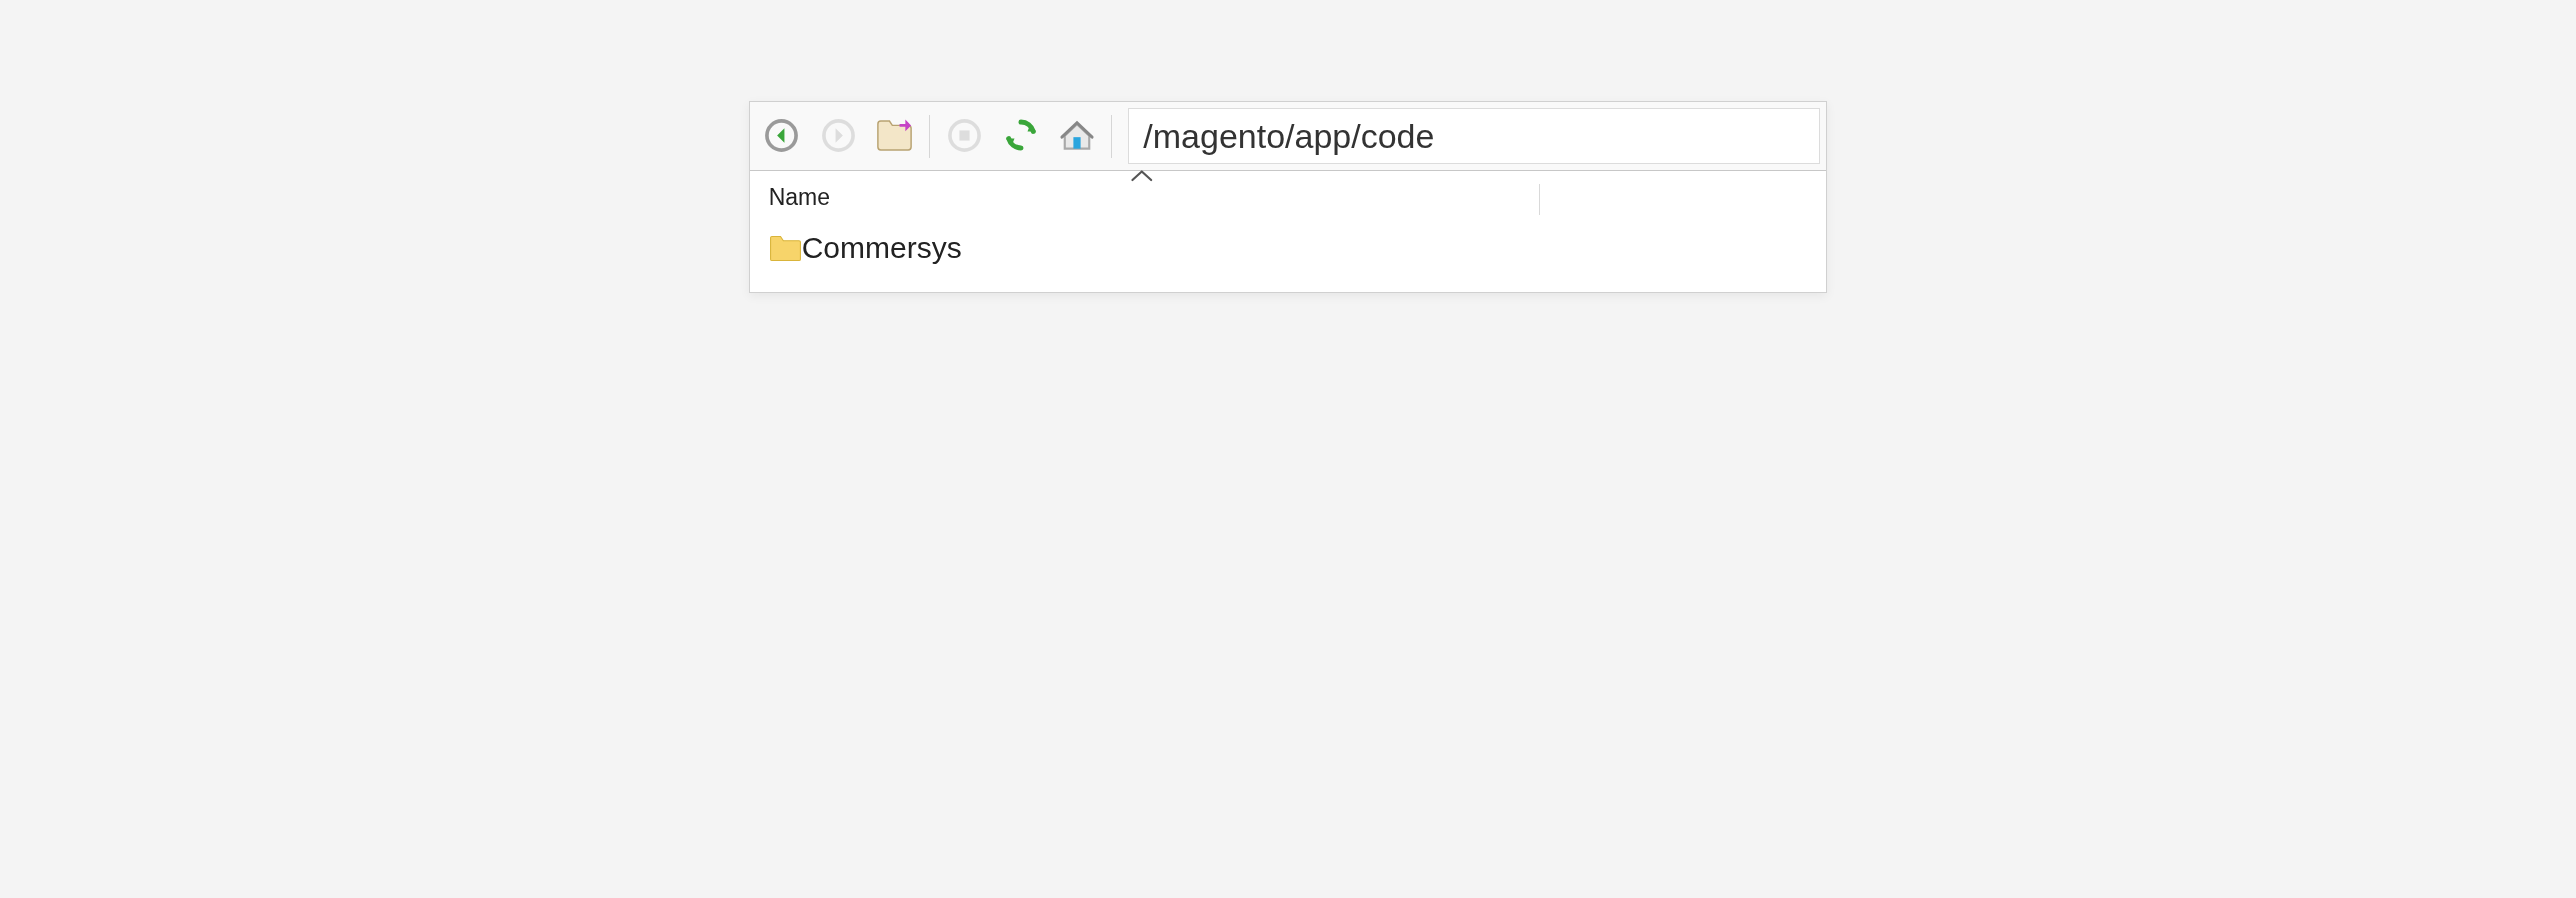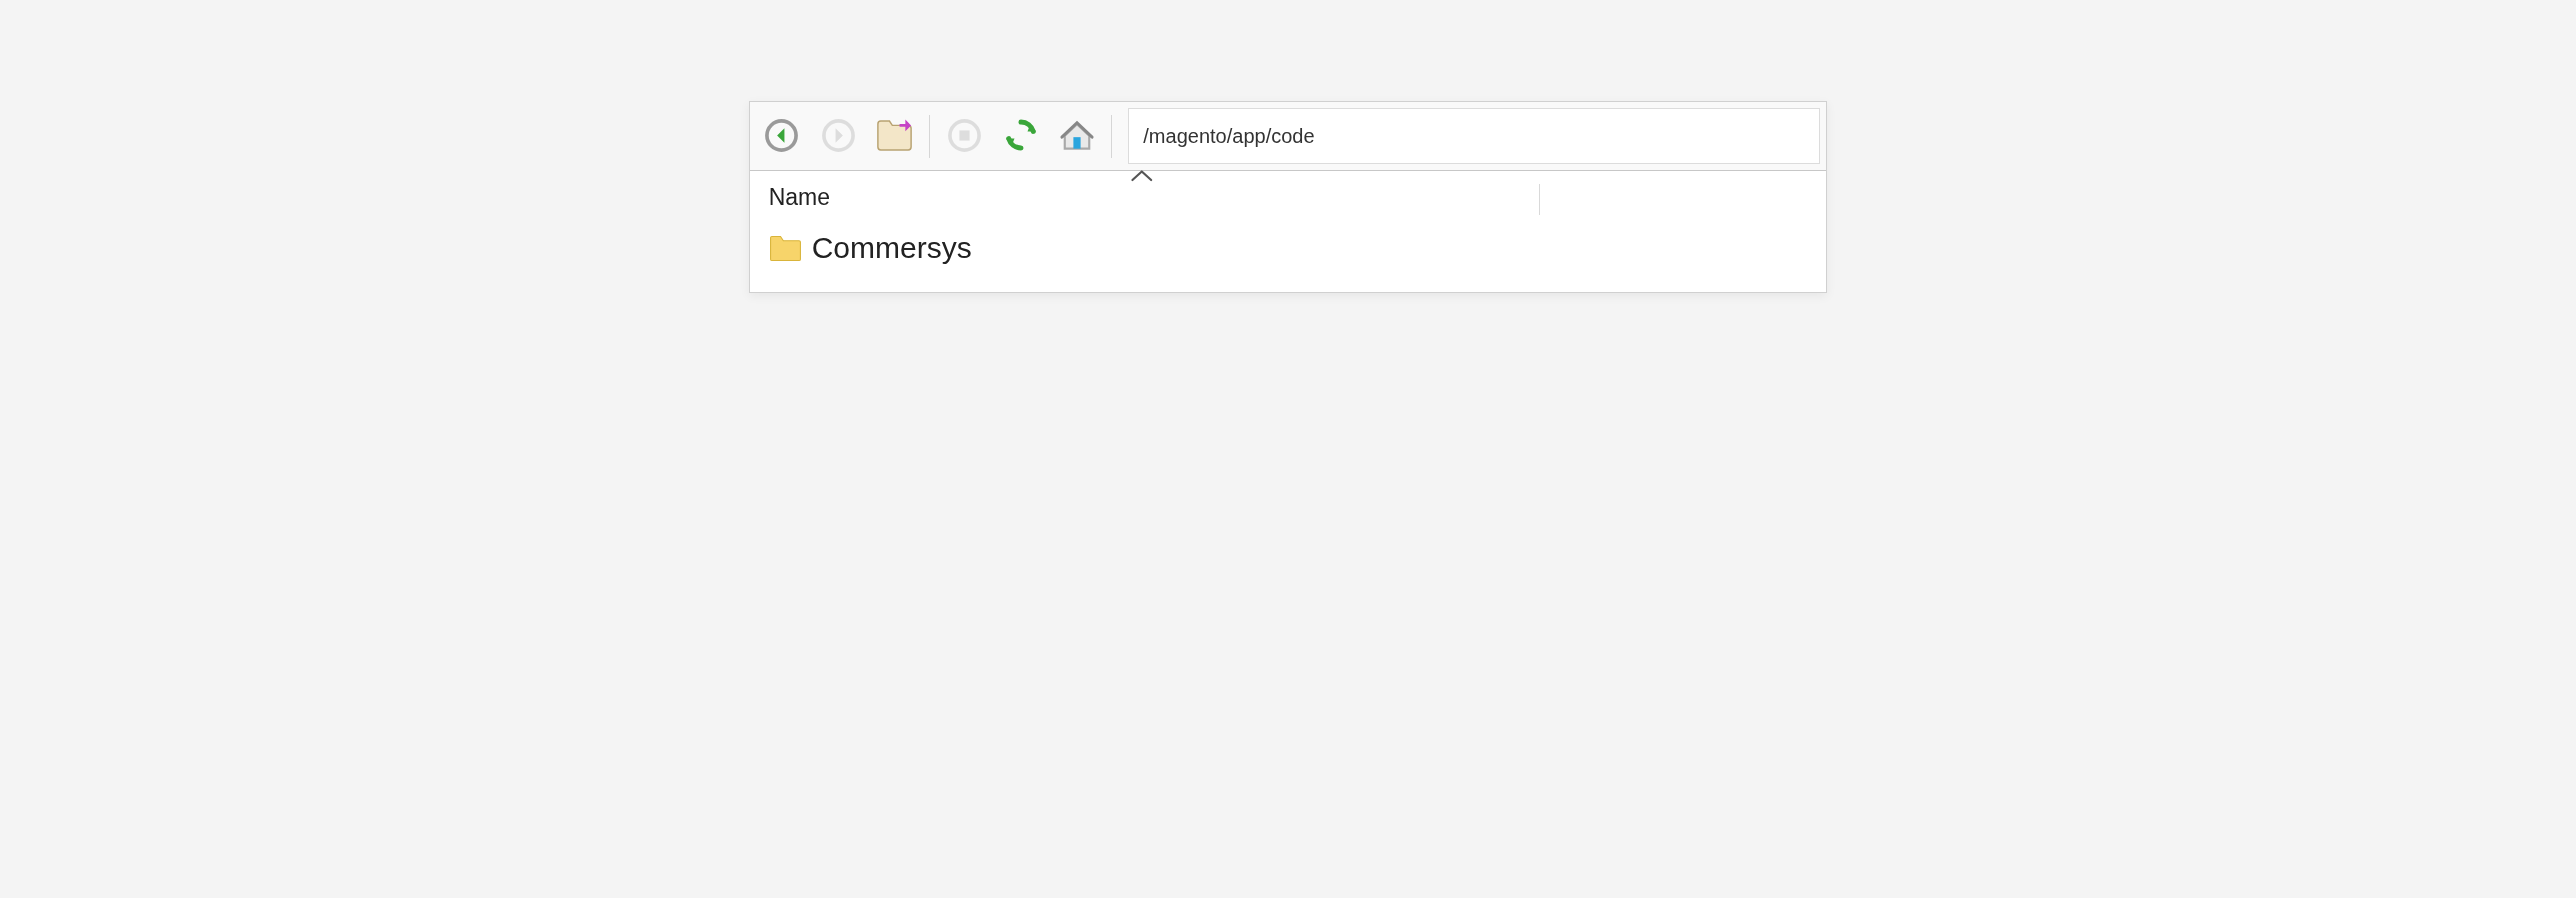--- a/index.html
+++ b/index.html
@@ -40,21 +40,21 @@
     width: 0.7px;
     height: 43px;
     background: #d6d6d6;
     margin: 0 4.3px;
   }
   .path-input {
     flex: 1;
     height: 56px;
     background: #fff;
     border: 0.7px solid #dcdcdc;
-    font-size: 20px;
+    font-size: 34px;
     color: #333;
     padding: 0 14.4px;
     outline: none;
     margin-left: 7.2px;
   }
   .notch {
     height: 0;
     position: relative;
   }
   .notch svg {
@@ -72,21 +72,21 @@
     padding-bottom: 4.3px;
     margin-bottom: 13px;
   }
   .col-name {
     font-size: 23px;
     color: #222;
   }
   .row {
     display: flex;
     align-items: center;
-    gap: 10px;
+    gap: 0;
     cursor: pointer;
     padding: 2.9px 0;
   }
   .folder-icon {
     width: 33px; height: 27px;
     display: inline-block;
   }
   .folder-icon svg { width: 100%; height: 100%; }
   .row-label {
     font-size: 30px;

